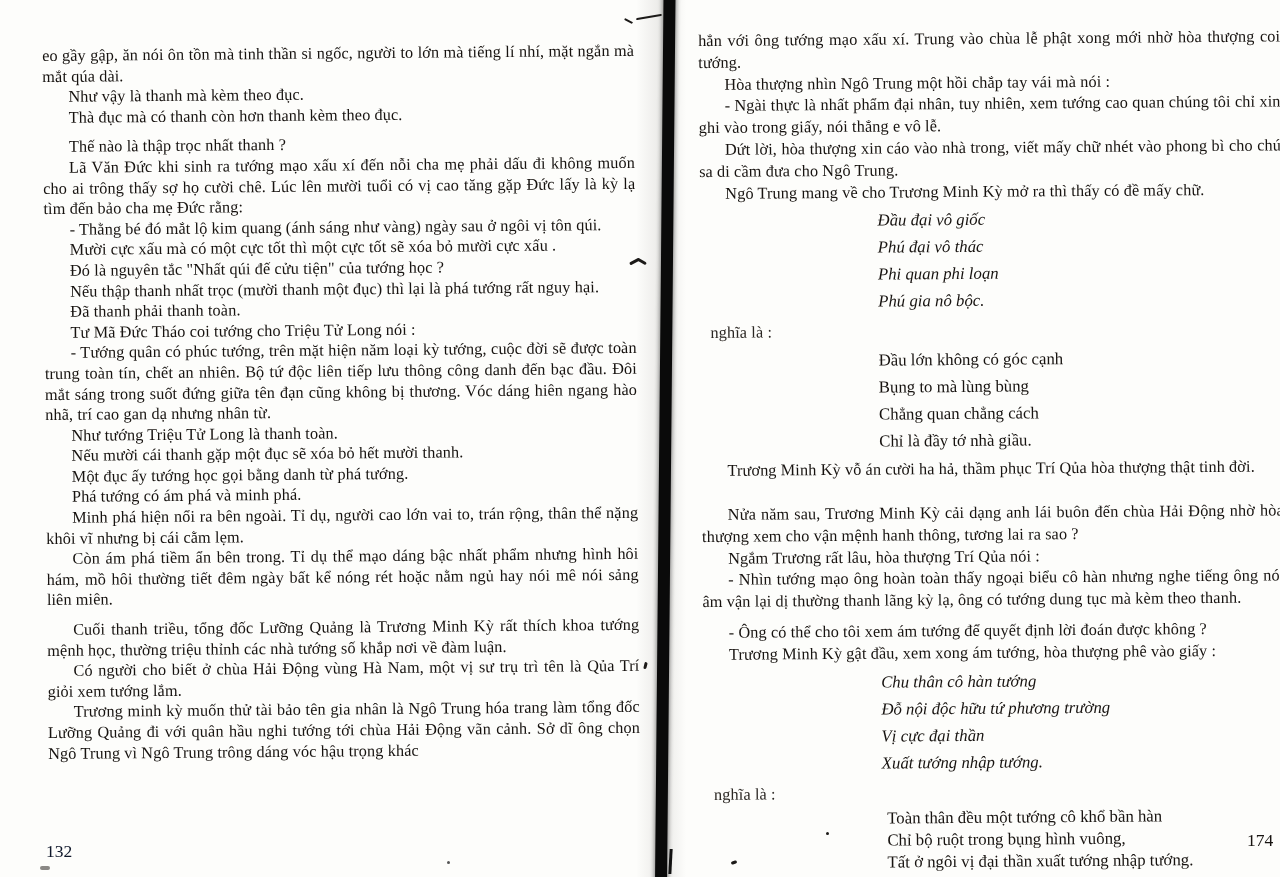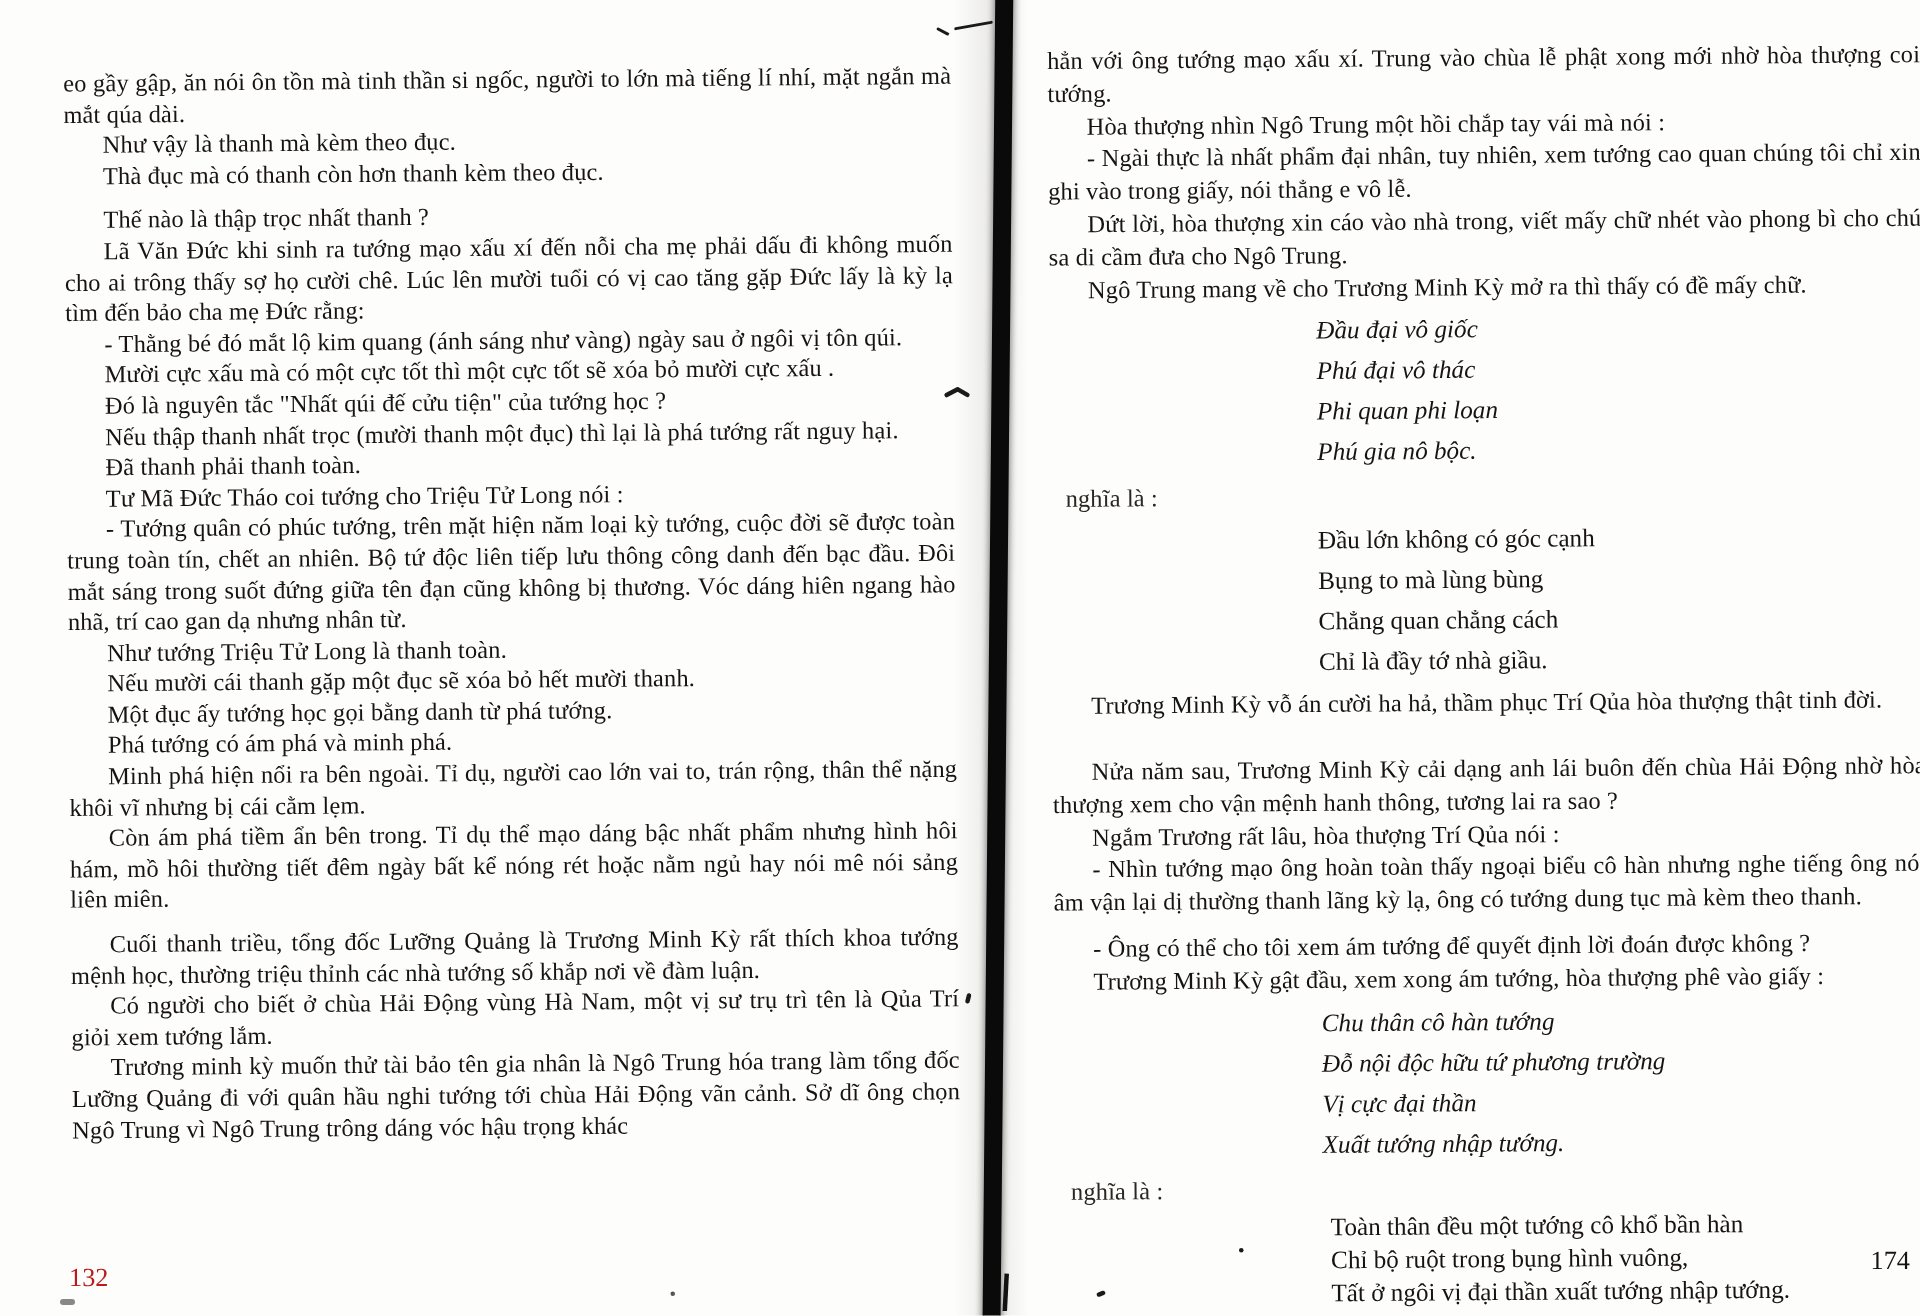--- a/index.html
+++ b/index.html
@@ -114,21 +114,21 @@
       <div>Xuất tướng nhập tướng.</div>
     </div>
     <p class="label">nghĩa là :</p>
     <div class="verse tight">
       <div>Toàn thân đều một tướng cô khổ bần hàn</div>
       <div>Chỉ bộ ruột trong bụng hình vuông,</div>
       <div>Tất ở ngôi vị đại thần xuất tướng nhập tướng.</div>
     </div>
   </div>
 
-<div class="pagenum pagenum-left" style="color: #b91c1c;">132</div>
+<div class="pagenum pagenum-left" style="color: #0f172a;">132</div>
 <div class="pagenum pagenum-right" style="color: rgb(23, 19, 16);">174</div>
 
 <div class="artifact art-top-line"></div>
 <div class="artifact art-top-hook"></div>
 <div class="artifact art-mid-hook1"></div>
 <div class="artifact art-mid-hook2"></div>
 <div class="artifact art-apostrophe"></div>
 <div class="artifact art-bottom-bar"></div>
 <div class="artifact art-tick"></div>
 <div class="artifact art-dot1"></div>

